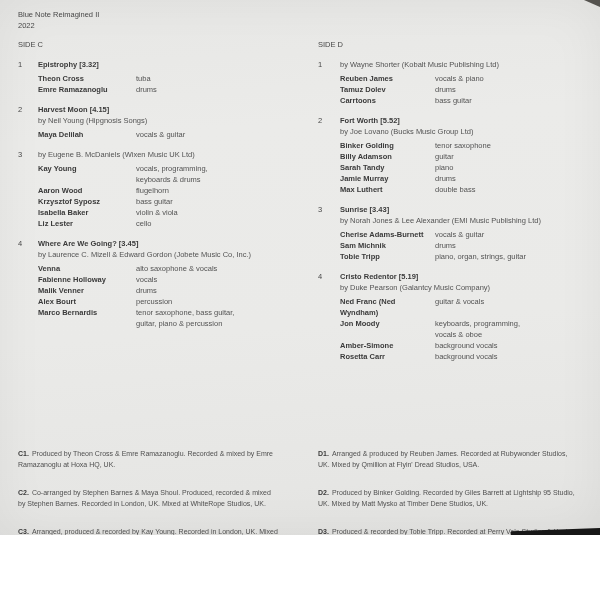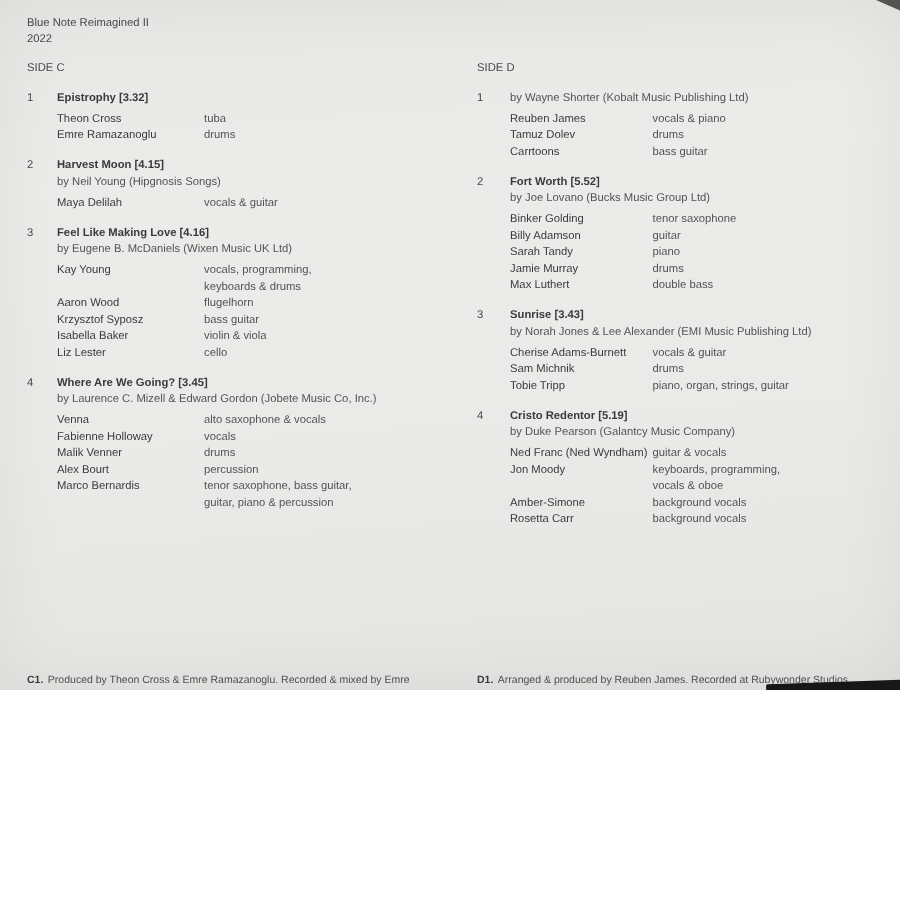--- a/index.html
+++ b/index.html
@@ -1,36 +1,36 @@
 <!DOCTYPE html>
 <html><head>
 <meta charset="utf-8">
 <style>
   html,body{margin:0;padding:0;background:#ffffff;}
   .page{
-    position:relative;width:600px;height:460px;overflow:hidden;
+    position:relative;width:600px;height:535px;overflow:hidden;
     background:linear-gradient(176deg,#e7e7e5 0%,#ebebe9 25%,#eaeae8 60%,#e6e6e4 88%,#e2e2e0 100%);
     box-shadow:inset 0 0 50px rgba(0,0,0,0.05);
     font-family:"Liberation Sans",sans-serif;color:#4d4d4d;
   }
   .header{position:absolute;left:18px;top:9px;font-size:7.5px;line-height:11px;color:#474747;}
   .col{position:absolute;top:39px;font-size:7.5px;line-height:11px;}
   .col-left{left:18px;width:282px;}
   .col-right{left:318px;width:276px;}
   .side-label{color:#474747;}
   .track{display:flex;}
   .track:not(:first-child){margin-top:9px;}
   .t-num{width:20px;flex:none;color:#474747;}
   .col-right .t-num{width:22px;}
   .t-body{flex:1;}
   .t-title{font-weight:700;color:#3a3a3a;}
   .t-writer{color:#535353;}
   .personnel{margin-top:3px;}
   .p-row{display:flex;}
-  .p-name{width:98px;flex:none;font-weight:400;color:#3a3a3a;}
+  .p-name{width:98px;flex:none;font-weight:700;color:#3a3a3a;}
   .col-right .p-name{width:95px;}
   .p-role{flex:1;white-space:pre-line;color:#535353;}
   .notes{position:absolute;top:437px;font-size:7px;line-height:11px;color:#4f4f4f;}
   .notes-left{left:18px;width:286px;}
   .notes-right{left:318px;width:280px;}
   .note{white-space:pre-line;margin-bottom:6px;}
   .np{font-weight:700;color:#3a3a3a;margin-right:3px;}
   .mastering{margin-top:10px;}
   .mb{font-weight:700;color:#3a3a3a;}
   .corner-tr{position:absolute;top:0;right:0;width:0;height:0;
@@ -78,21 +78,20 @@
             <span class="p-name">Maya Delilah</span>
             <span class="p-role">vocals &amp; guitar</span>
           </div>
         </div>
       </div>
     </div>
 
     <div class="track">
       <div class="t-num">3</div>
       <div class="t-body">
-        <div class="t-title">Feel Like Making Love [4.16]</div>
         <div class="t-writer">by Eugene B. McDaniels (Wixen Music UK Ltd)</div>
         <div class="personnel">
           <div class="p-row">
             <span class="p-name">Kay Young</span>
             <span class="p-role">vocals, programming,
 keyboards &amp; drums</span>
           </div>
           <div class="p-row">
             <span class="p-name">Aaron Wood</span>
             <span class="p-role">flugelhorn</span>

